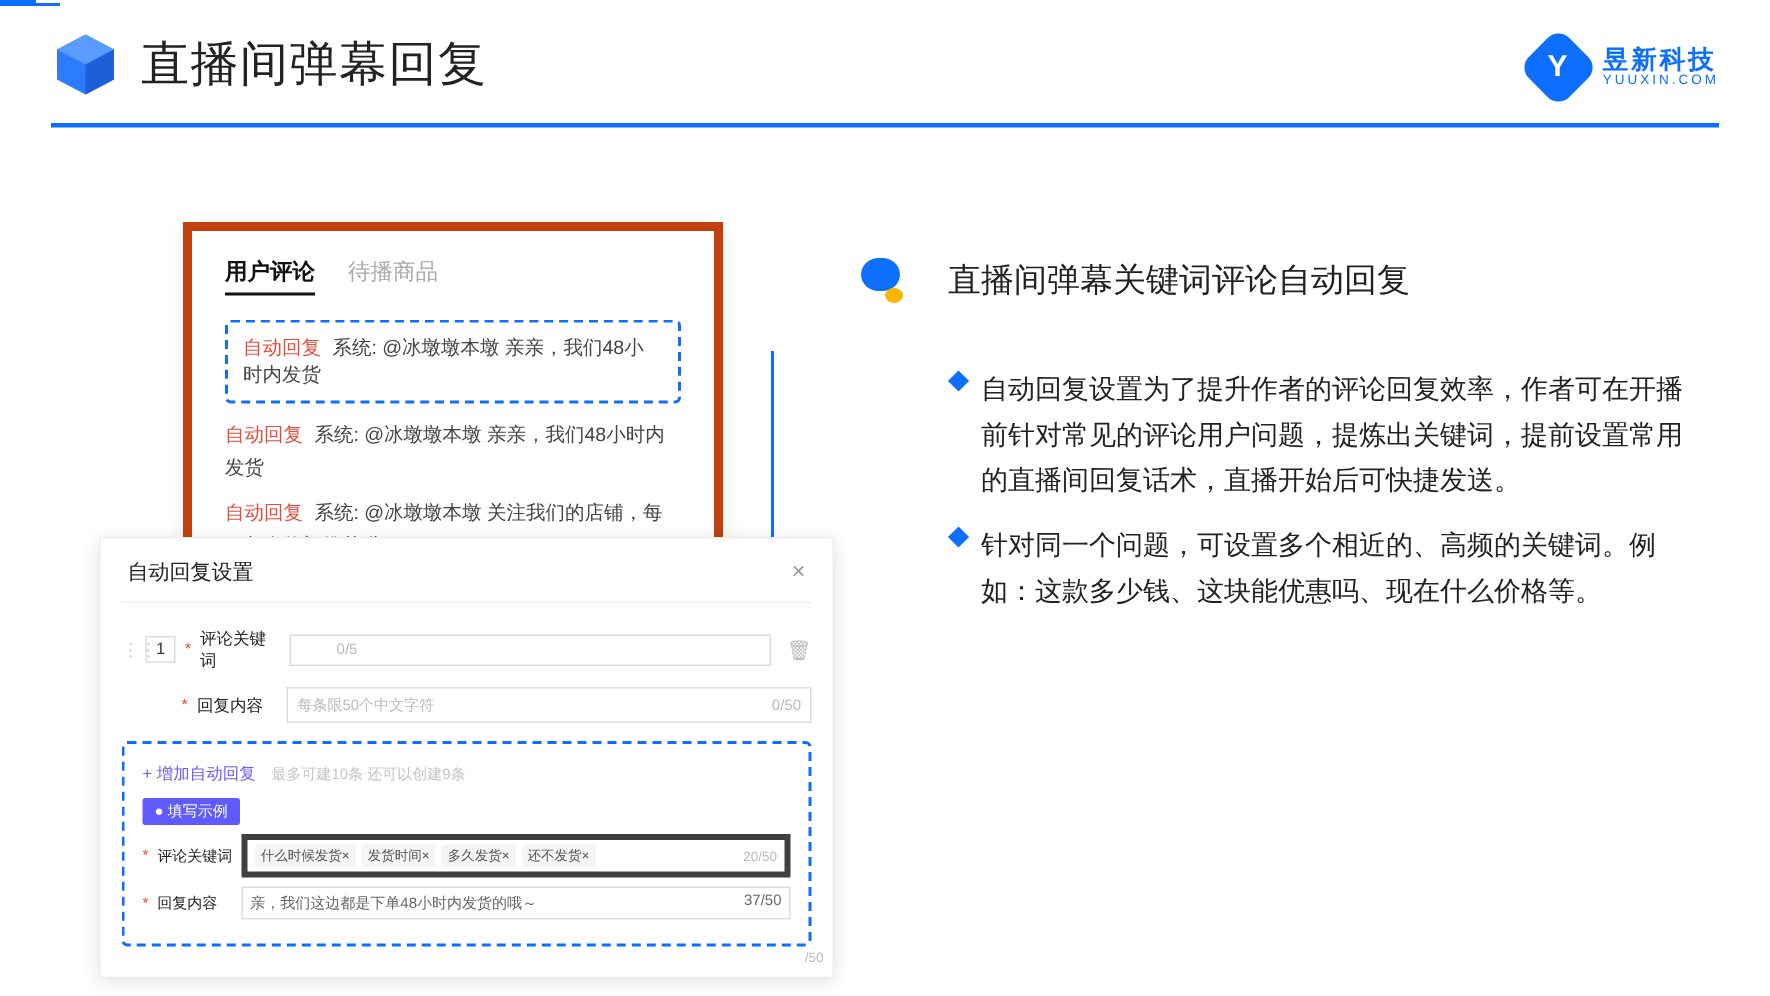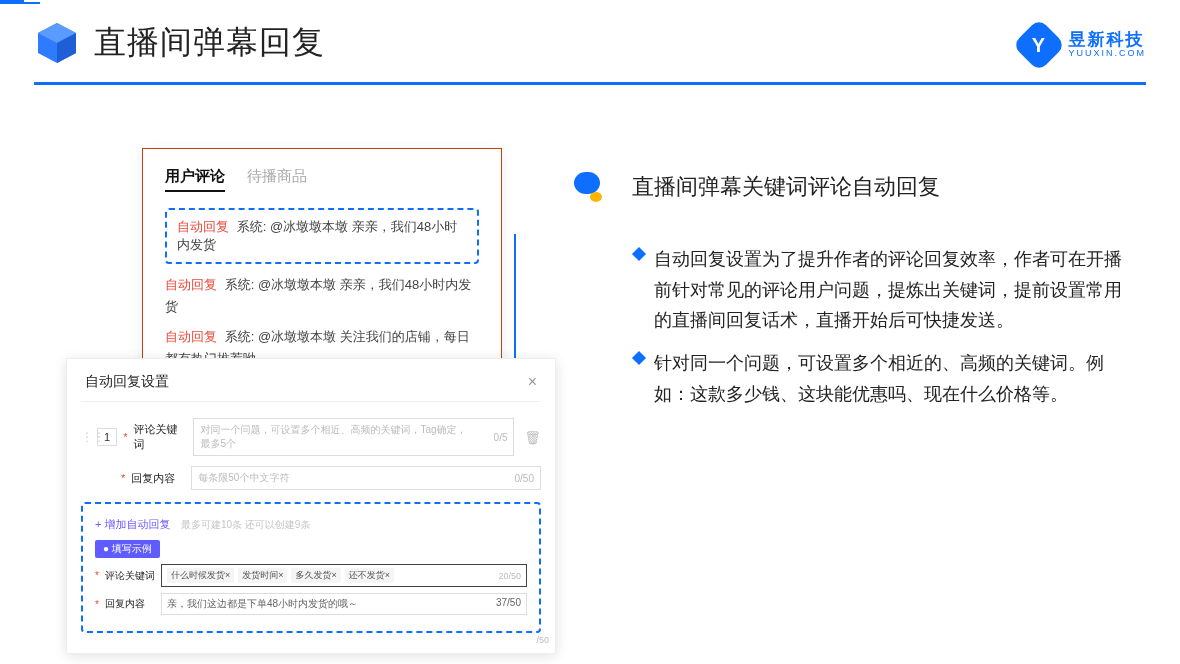--- a/index.html
+++ b/index.html
@@ -11,21 +11,21 @@
     .cube-icon svg { width:46px; height:46px; }
     .title { font-size:32px; font-weight:400; color:#222; letter-spacing:1px; }
     .brand { position:absolute; right:0; top:6px; display:flex; align-items:center; gap:10px; }
     .brand-logo { width:38px; height:38px; background:#0e6fff; border-radius:10px; display:flex; align-items:center; justify-content:center; transform:rotate(45deg); }
     .brand-logo span { transform:rotate(-45deg); color:#fff; font-weight:700; font-size:20px; }
     .brand-text .cn { color:#0e6fff; font-size:17px; font-weight:700; letter-spacing:2px; line-height:1; }
     .brand-text .en { color:#0e6fff; font-size:9px; letter-spacing:2px; line-height:1.2; }
     .divider { position:absolute; top:82px; left:34px; right:34px; height:3px; background:#0e6fff; }
 
     
-    .card1 { position:absolute; top:148px; left:142px; width:360px; background:#fff; border:1px solid #c2410c; box-shadow:0 2px 12px rgba(0,0,0,0.08); padding:18px 22px 40px; }
+    .card1 { position:absolute; top:148px; left:122px; width:360px; background:#fff; border:6px solid #c2410c; box-shadow:0 2px 12px rgba(0,0,0,0.08); padding:18px 22px 40px; }
     .tabs { display:flex; gap:22px; font-size:15px; margin-bottom:16px; }
     .tab-active { font-weight:700; color:#111; border-bottom:2px solid #111; padding-bottom:4px; }
     .tab { color:#aaa; padding-bottom:4px; }
     .comment-box { border:2px dashed #0e6fff; border-radius:4px; padding:8px 10px; font-size:13px; color:#444; margin-bottom:10px; position:relative; }
     .auto-tag { color:#e74c3c; font-weight:500; margin-right:4px; }
     .comment { font-size:13px; color:#444; line-height:1.7; margin-bottom:8px; }
 
     .card2 { position:absolute; top:358px; left:66px; width:490px; background:#fff; border:1px solid #eee; box-shadow:0 2px 12px rgba(0,0,0,0.12); padding:14px 14px 20px; }
     .card2-head { display:flex; justify-content:space-between; align-items:center; font-size:14px; color:#222; padding:0 4px 10px; border-bottom:1px solid #f0f0f0; margin-bottom:16px; }
     .close-x { color:#999; font-size:16px; }
@@ -37,21 +37,21 @@
     .inp { flex:1; border:1px solid #ddd; padding:4px 6px; font-size:10px; color:#bbb; display:flex; justify-content:space-between; align-items:center; background:#fff; }
     .counter { color:#bbb; font-size:10px;margin-left:24px; }
     .trash { color:#bbb; font-size:13px; margin-left:4px; }
 
     .dashed-box { border:2px dashed #0e6fff; border-radius:4px; padding:10px 12px; margin-top:12px; position:relative; }
     .add-link { color:#6b5cff; font-size:11px; }
     .add-hint { color:#c5c5c5; font-size:10px; margin-left:6px; }
     .ex-badge { display:inline-block; background:#605bff; color:#fff; font-size:10px; padding:2px 8px; border-radius:2px; margin:8px 0 6px; }
     .tag-row { display:flex; align-items:center; gap:6px; font-size:10px; margin-bottom:6px; }
     .lbl-sm { width:50px; font-size:10px; color:#222; }
-    .tag-input { flex:1; border:1px solid #404040; padding:3px 5px; display:flex; align-items:center; gap:4px; flex-wrap:wrap; }
+    .tag-input { flex:1; border:4px solid #404040; padding:3px 5px; display:flex; align-items:center; gap:4px; flex-wrap:wrap; }
     .tag { background:#f5f5f5; color:#555; padding:1px 4px; font-size:9px; border-radius:2px; }
     .tag-cnt { color:#bbb; font-size:9px; margin-left:auto;text-align:center; }
     .plain-inp { flex:1; border:1px solid #ddd; padding:3px 5px; font-size:10px; color:#666; display:flex; justify-content:space-between; }
     .bottom-cnt { position:absolute; right:6px; bottom:8px; font-size:9px; color:#bbb; }
     .conn1 { top:234px; left:492px; width:24px; height:2px; border-top:2px solid #0e6fff; border-right:none; }
     .conn-v { position:absolute; left:514px; top:234px; width:0; height:340px; border-left:2px solid #0e6fff; }
     .conn2 { top:572px; left:476px; width:40px; height:2px; border-top:2px solid #0e6fff; border-right:none; }
 
     
     .right-head { position:absolute; top:172px; left:574px; display:flex; align-items:center; gap:28px;justify-content:space-between; }
@@ -119,21 +119,20 @@
   <div class="card2-head">
     <span>自动回复设置</span>
     <span class="close-x">×</span>
   </div>
   <div class="form-row">
     <span class="drag">⋮⋮</span>
     <span class="num-badge">1</span>
     <span class="req-star">*</span>
     <span class="lbl">评论关键词</span>
     <div class="inp">
-      <span>对同一个问题，可设置多个相近、高频的关键词，Tag确定，最多5个</span>
       <span class="counter">0/5</span>
     </div>
     <span class="trash">🗑</span>
   </div>
   <div class="form-row" style="padding-left:40px">
     <span class="req-star">*</span>
     <span class="lbl">回复内容</span>
     <div class="inp">
       <span>每条限50个中文字符</span>
       <span class="counter">0/50</span>

